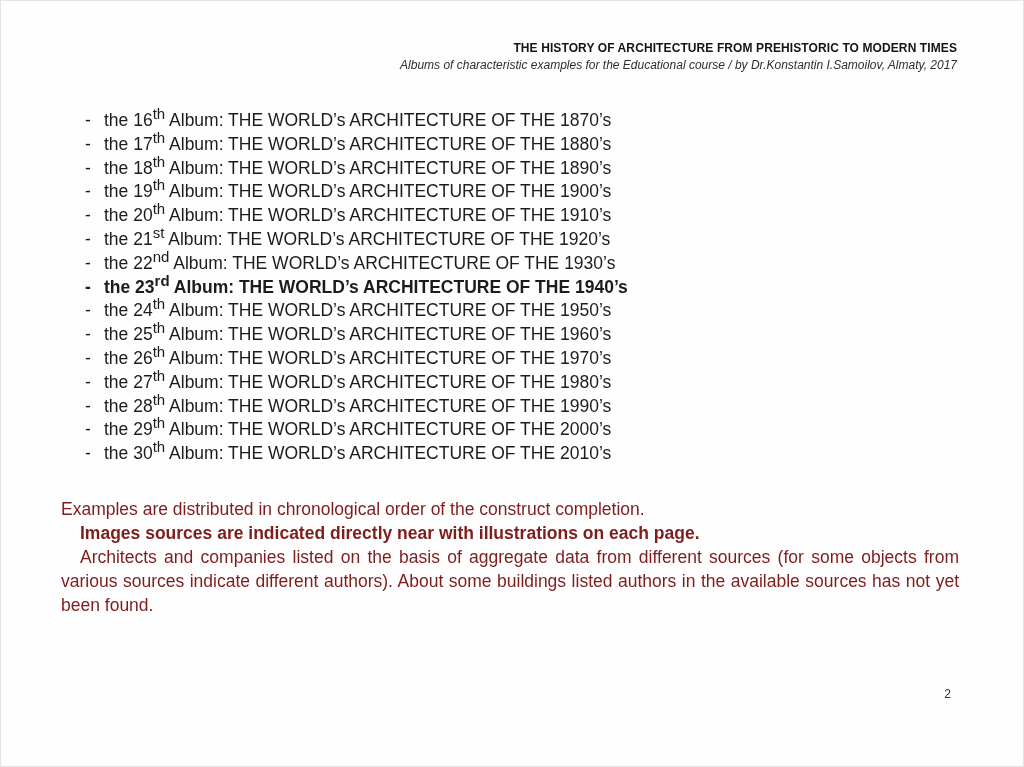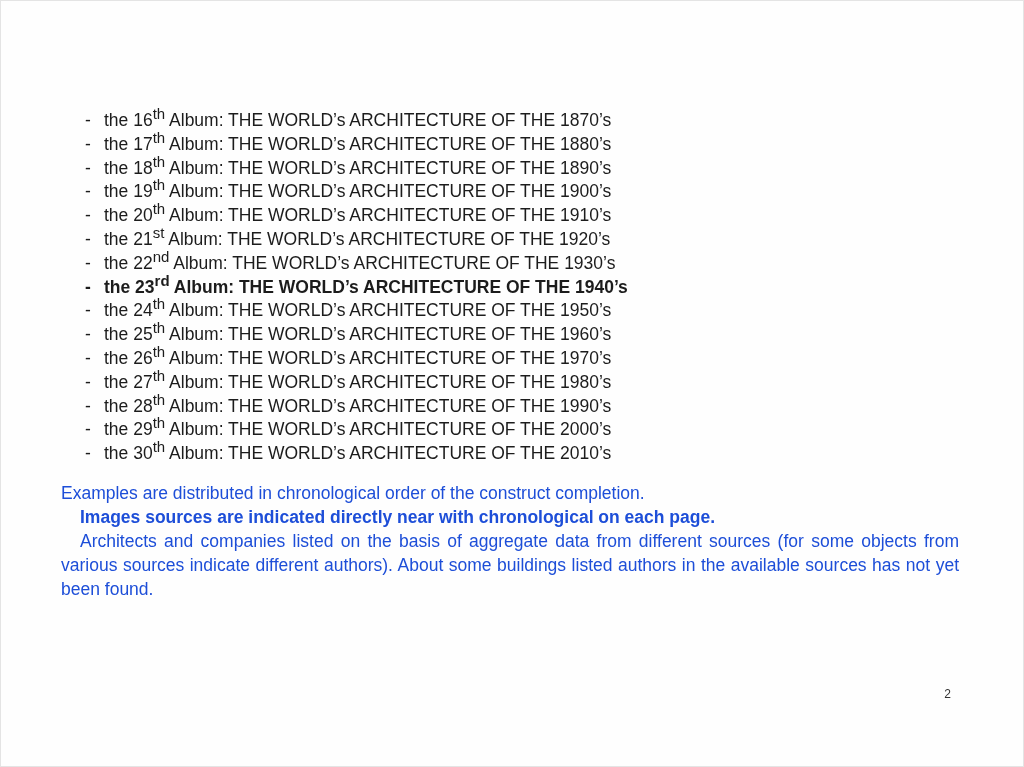--- a/index.html
+++ b/index.html
@@ -44,40 +44,44 @@
   .list-row { display: flex; white-space: pre; }
   .list-row.bold { font-weight: bold; }
   .list-dash { display: inline-block; width: 19px; flex: 0 0 19px; }
   .list-content sup {
     font-size: 15px;
     line-height: 0;
     vertical-align: super;
   }
   .paragraphs {
     position: absolute;
-    left: 60px; right: 64px; top: 480px;
+    left: 60px; right: 64px; top: 496px;
     font-size: 17.5px;
     line-height: 24px;
-    color: #1d4ed8;
+    color: #7f1d1d;
   }
   .para.indent { text-indent: 19px; }
   .para.bold { font-weight: bold; }
   .para.justify { text-align: justify; }
   .page-number {
     position: absolute;
     top: 686px; right: 72px;
     font-size: 12px;
     color: #333333;
   }
 </style>
 </head>
 <body>
 
 <div class="slide">
 
+  <div class="header">
+    <div class="header-title">THE HISTORY OF ARCHITECTURE FROM PREHISTORIC TO MODERN TIMES</div>
+    <div class="header-subtitle">Albums of characteristic examples for the Educational course / by Dr.Konstantin I.Samoilov, Almaty, 2017</div>
+  </div>
 
   <div class="album-list" id="album-list">
       <div class="list-row"><span class="list-dash">-</span><span class="list-content">the 16<sup>th</sup> Album: THE WORLD’s ARCHITECTURE OF THE 1870’s</span></div>
       <div class="list-row"><span class="list-dash">-</span><span class="list-content">the 17<sup>th</sup> Album: THE WORLD’s ARCHITECTURE OF THE 1880’s</span></div>
       <div class="list-row"><span class="list-dash">-</span><span class="list-content">the 18<sup>th</sup> Album: THE WORLD’s ARCHITECTURE OF THE 1890’s</span></div>
       <div class="list-row"><span class="list-dash">-</span><span class="list-content">the 19<sup>th</sup> Album: THE WORLD’s ARCHITECTURE OF THE 1900’s</span></div>
       <div class="list-row"><span class="list-dash">-</span><span class="list-content">the 20<sup>th</sup> Album: THE WORLD’s ARCHITECTURE OF THE 1910’s</span></div>
       <div class="list-row"><span class="list-dash">-</span><span class="list-content">the 21<sup>st</sup> Album: THE WORLD’s ARCHITECTURE OF THE 1920’s</span></div>
       <div class="list-row"><span class="list-dash">-</span><span class="list-content">the 22<sup>nd</sup> Album: THE WORLD’s ARCHITECTURE OF THE 1930’s</span></div>
       <div class="list-row bold"><span class="list-dash">-</span><span class="list-content">the 23<sup>rd</sup> Album: THE WORLD’s ARCHITECTURE OF THE 1940’s</span></div>
@@ -85,19 +89,19 @@
       <div class="list-row"><span class="list-dash">-</span><span class="list-content">the 25<sup>th</sup> Album: THE WORLD’s ARCHITECTURE OF THE 1960’s</span></div>
       <div class="list-row"><span class="list-dash">-</span><span class="list-content">the 26<sup>th</sup> Album: THE WORLD’s ARCHITECTURE OF THE 1970’s</span></div>
       <div class="list-row"><span class="list-dash">-</span><span class="list-content">the 27<sup>th</sup> Album: THE WORLD’s ARCHITECTURE OF THE 1980’s</span></div>
       <div class="list-row"><span class="list-dash">-</span><span class="list-content">the 28<sup>th</sup> Album: THE WORLD’s ARCHITECTURE OF THE 1990’s</span></div>
       <div class="list-row"><span class="list-dash">-</span><span class="list-content">the 29<sup>th</sup> Album: THE WORLD’s ARCHITECTURE OF THE 2000’s</span></div>
       <div class="list-row"><span class="list-dash">-</span><span class="list-content">the 30<sup>th</sup> Album: THE WORLD’s ARCHITECTURE OF THE 2010’s</span></div>
     </div>
 
   <div class="paragraphs" id="paragraphs">
       <div class="para">Examples are distributed in chronological order of the construct completion.</div>
-      <div class="para bold indent">Images sources are indicated directly near with chronological on each page.</div>
+      <div class="para bold indent">Images sources are indicated directly near with illustrations on each page.</div>
       <div class="para indent justify">Architects and companies listed on the basis of aggregate data from different sources (for some objects from various sources indicate different authors). About some buildings listed authors in the available sources has not yet been found.</div>
     </div>
 
   <div class="page-number">2</div>
 
 </div>
 
 </body></html>

